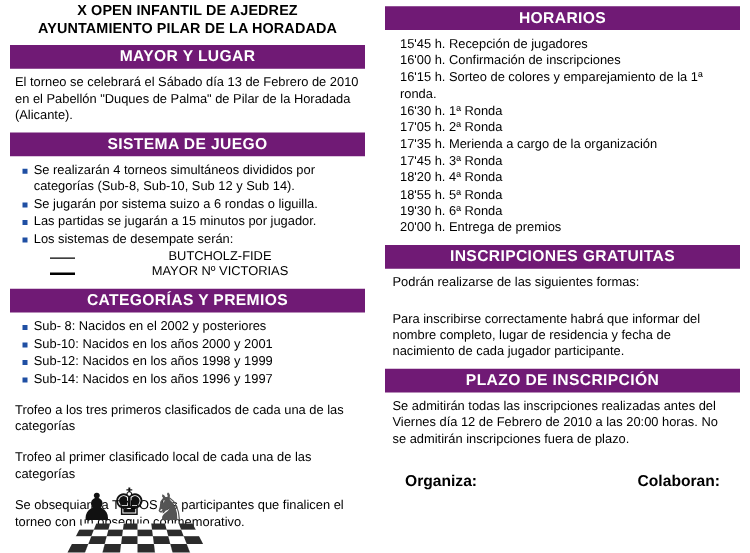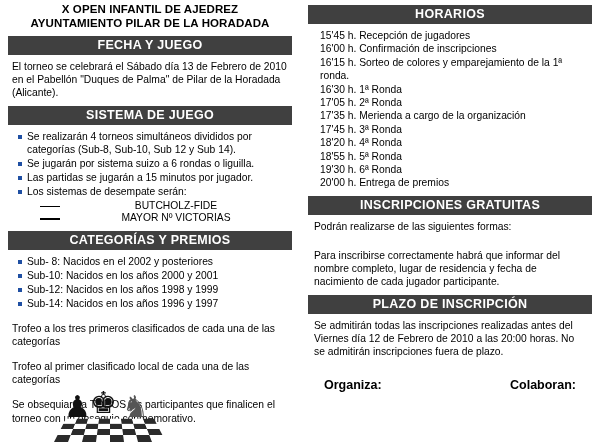--- a/index.html
+++ b/index.html
@@ -36,21 +36,21 @@
   }
   .doc-title {
     text-align: center;
     font-weight: bold;
     font-size: 11.5px;
     line-height: 13.5px;
     letter-spacing: 0.1px;
     padding: 3px 6px 0 6px;
   }
   .bar {
-    background: #404040;
+    background: #701a75;
     color: #ffffff;
     font-weight: bold;
     font-size: 12.5px;
     text-align: center;
     letter-spacing: 0.3px;
     padding: 2px 0 3px 0;
     margin: 6px 8px 5px 8px;
     line-height: 14px;
   }
   .bar.first-right {
@@ -176,21 +176,21 @@
 
 <div class="page">
 
   <div class="col-left">
 
     <div class="doc-title">
       <div>X OPEN INFANTIL DE AJEDREZ</div>
       <div>AYUNTAMIENTO PILAR DE LA HORADADA</div>
     </div>
 
-    <div class="bar">FECHA Y JUEGO</div>
+    <div class="bar">MAYOR Y LUGAR</div>
 
     <div class="body-text">
       <p class="para">El torneo se celebrará el Sábado día 13 de Febrero de 2010 en el Pabellón "Duques de Palma" de Pilar de la Horadada (Alicante).</p>
     </div>
 
     <div class="bar">SISTEMA DE JUEGO</div>
 
     <ul class="bullets">
       <li>Se realizarán 4 torneos simultáneos divididos por categorías (Sub-8, Sub-10, Sub 12 y Sub 14).</li>
       <li>Se jugarán por sistema suizo a 6 rondas o liguilla.</li>

